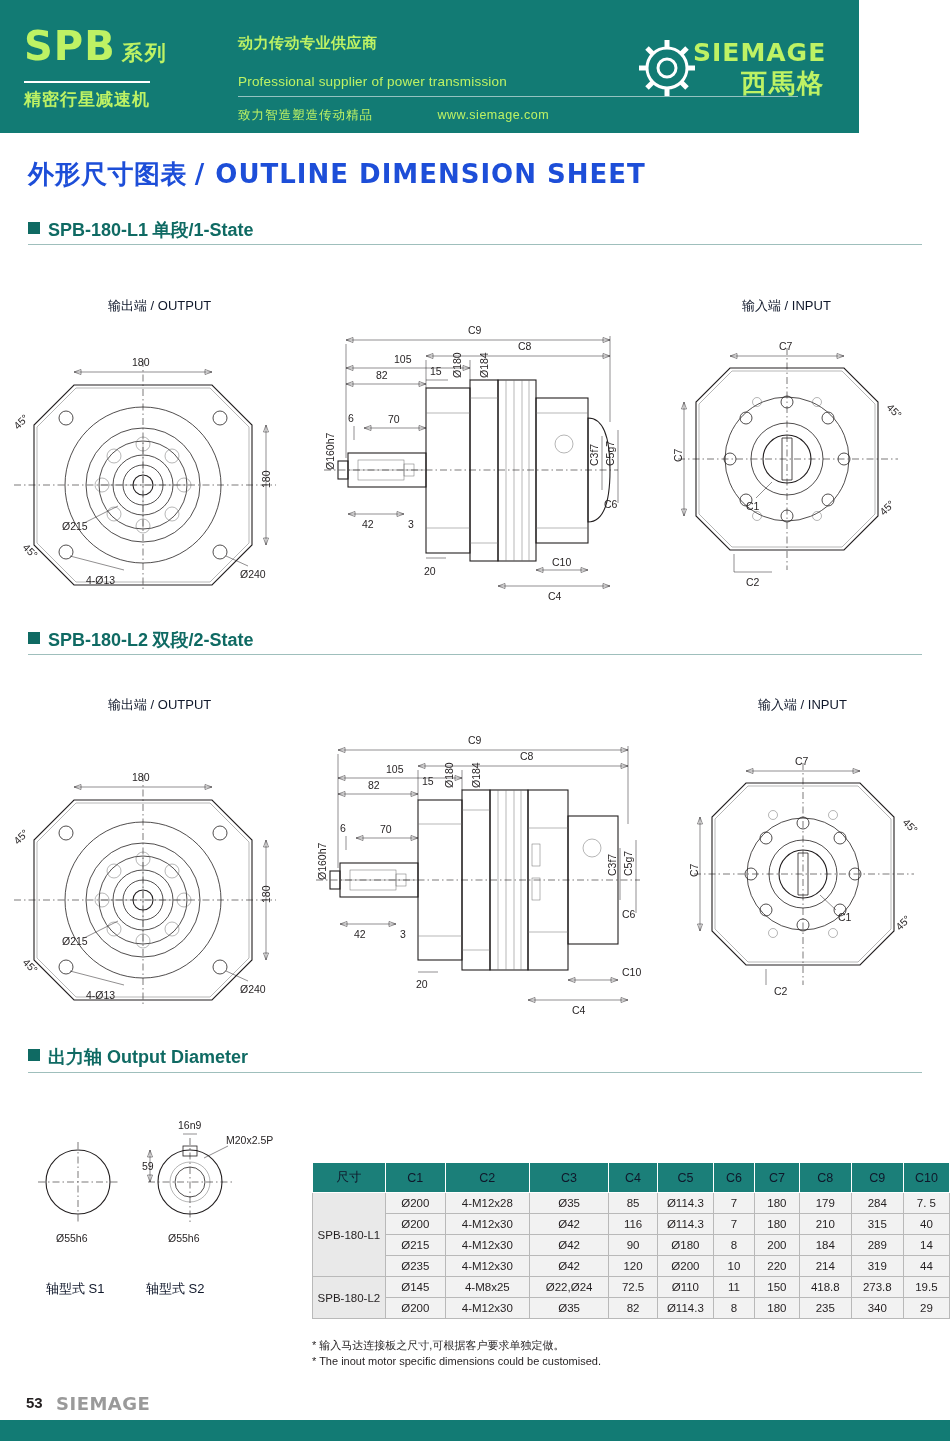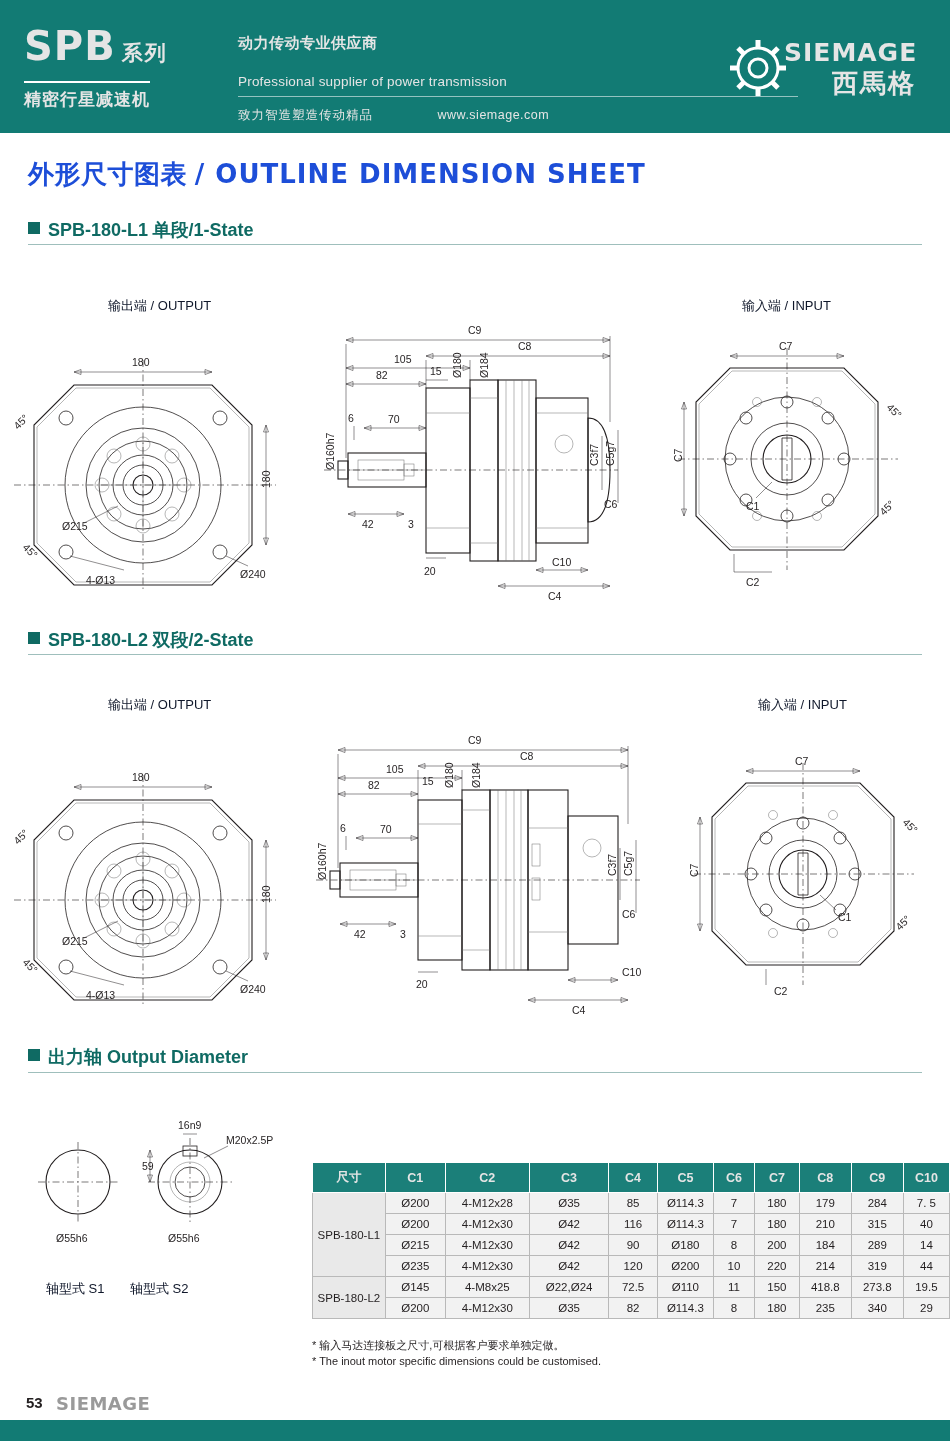--- a/index.html
+++ b/index.html
@@ -6,23 +6,23 @@
   body{
     width:950px;height:1441px;
     background:#ffffff;
     font-family:"Liberation Sans", sans-serif;
     color:#231f20;
     position:relative;
     overflow:hidden;
   }
   
   .header{
-    position:absolute;left:0;top:0;width:950px;height:133px;
+    position:absolute;left:0;top:0;width:859px;height:133px;
     background:#127b74;
-    color:#e5e5e5;
+    color:#bef264;
   }
   .hdr-left{position:absolute;left:24px;top:26px;width:200px;}
   .hdr-spb{
     font-size:40px;font-weight:bold;letter-spacing:1px;line-height:40px;
     font-family:"DejaVu Sans", sans-serif;
   }
   .hdr-spb .xilie{font-size:21px;font-weight:bold;margin-left:6px;letter-spacing:2px;}
   .hdr-sub{
     margin-top:8px;font-size:17px;font-weight:bold;letter-spacing:1px;
     border-top:2px solid #fff;padding-top:5px;display:inline-block;
@@ -62,21 +62,21 @@
   .ln2{stroke:#231f20;stroke-width:1.1;fill:none;}
   .thin{stroke:#6d6d6d;stroke-width:0.5;fill:none;}
   .dash{stroke:#231f20;stroke-width:0.6;fill:none;stroke-dasharray:7 3 1.5 3;}
   .dim{stroke:#231f20;stroke-width:0.5;fill:none;}
   .tx{font-family:"Liberation Sans",sans-serif;font-size:10.5px;fill:#231f20;}
 
   
   .tblwrap{position:absolute;left:312px;top:1162px;}
   table{border-collapse:collapse;font-size:11.5px;}
   th{
-    background:#1b7f79;color:#e5e5e5;font-weight:bold;font-size:12.5px;
+    background:#1b7f79;color:#0f172a;font-weight:normal;font-size:12.5px;
     border:1px solid #ffffff;padding:6px 4px;text-align:center;
   }
   td{
     border:1px solid #b9b9b9;padding:4px 4px;text-align:center;
     background:#f2f2f2;color:#231f20;font-size:11.5px;
   }
   td.model{background:#e9e9e9;text-align:center;font-size:11.5px;}
   .note{position:absolute;left:312px;top:1337px;font-size:11px;color:#231f20;line-height:16px;}
   .pg{position:absolute;left:26px;top:1394px;font-size:15px;font-weight:bold;color:#231f20;}
   .foot-logo{position:absolute;left:56px;top:1393px;font-size:18px;font-weight:bold;color:#9a9a9a;letter-spacing:0.5px;font-family:"DejaVu Sans",sans-serif;}
@@ -530,21 +530,21 @@
 
   <line class="dim" x1="120" y1="30" x2="120" y2="62"></line>
   <path class="dim" d="M120 30 l-2.5 7 h5 z M120 62 l-2.5 -7 h5 z" fill="#231f20"></path>
   <text class="tx" x="112" y="50">59</text>
 
   <line class="dim" x1="174" y1="38" x2="198" y2="26"></line>
   <text class="tx" x="196" y="24">M20x2.5P</text>
 </svg>
 </div>
 <div class="cap" style="left:46px;top:1280px">轴型式 S1</div>
-<div class="cap" style="left:130px;top:1280px">轴型式 S2</div>
+<div class="cap" style="left:146px;top:1280px">轴型式 S2</div>
 
 <div class="tblwrap">
   <table>
     <thead>
       <tr>
         <th style="width:82px">尺寸</th>
         <th style="width:62px">C1</th>
         <th style="width:92px">C2</th>
         <th style="width:82px">C3</th>
         <th style="width:48px">C4</th>

